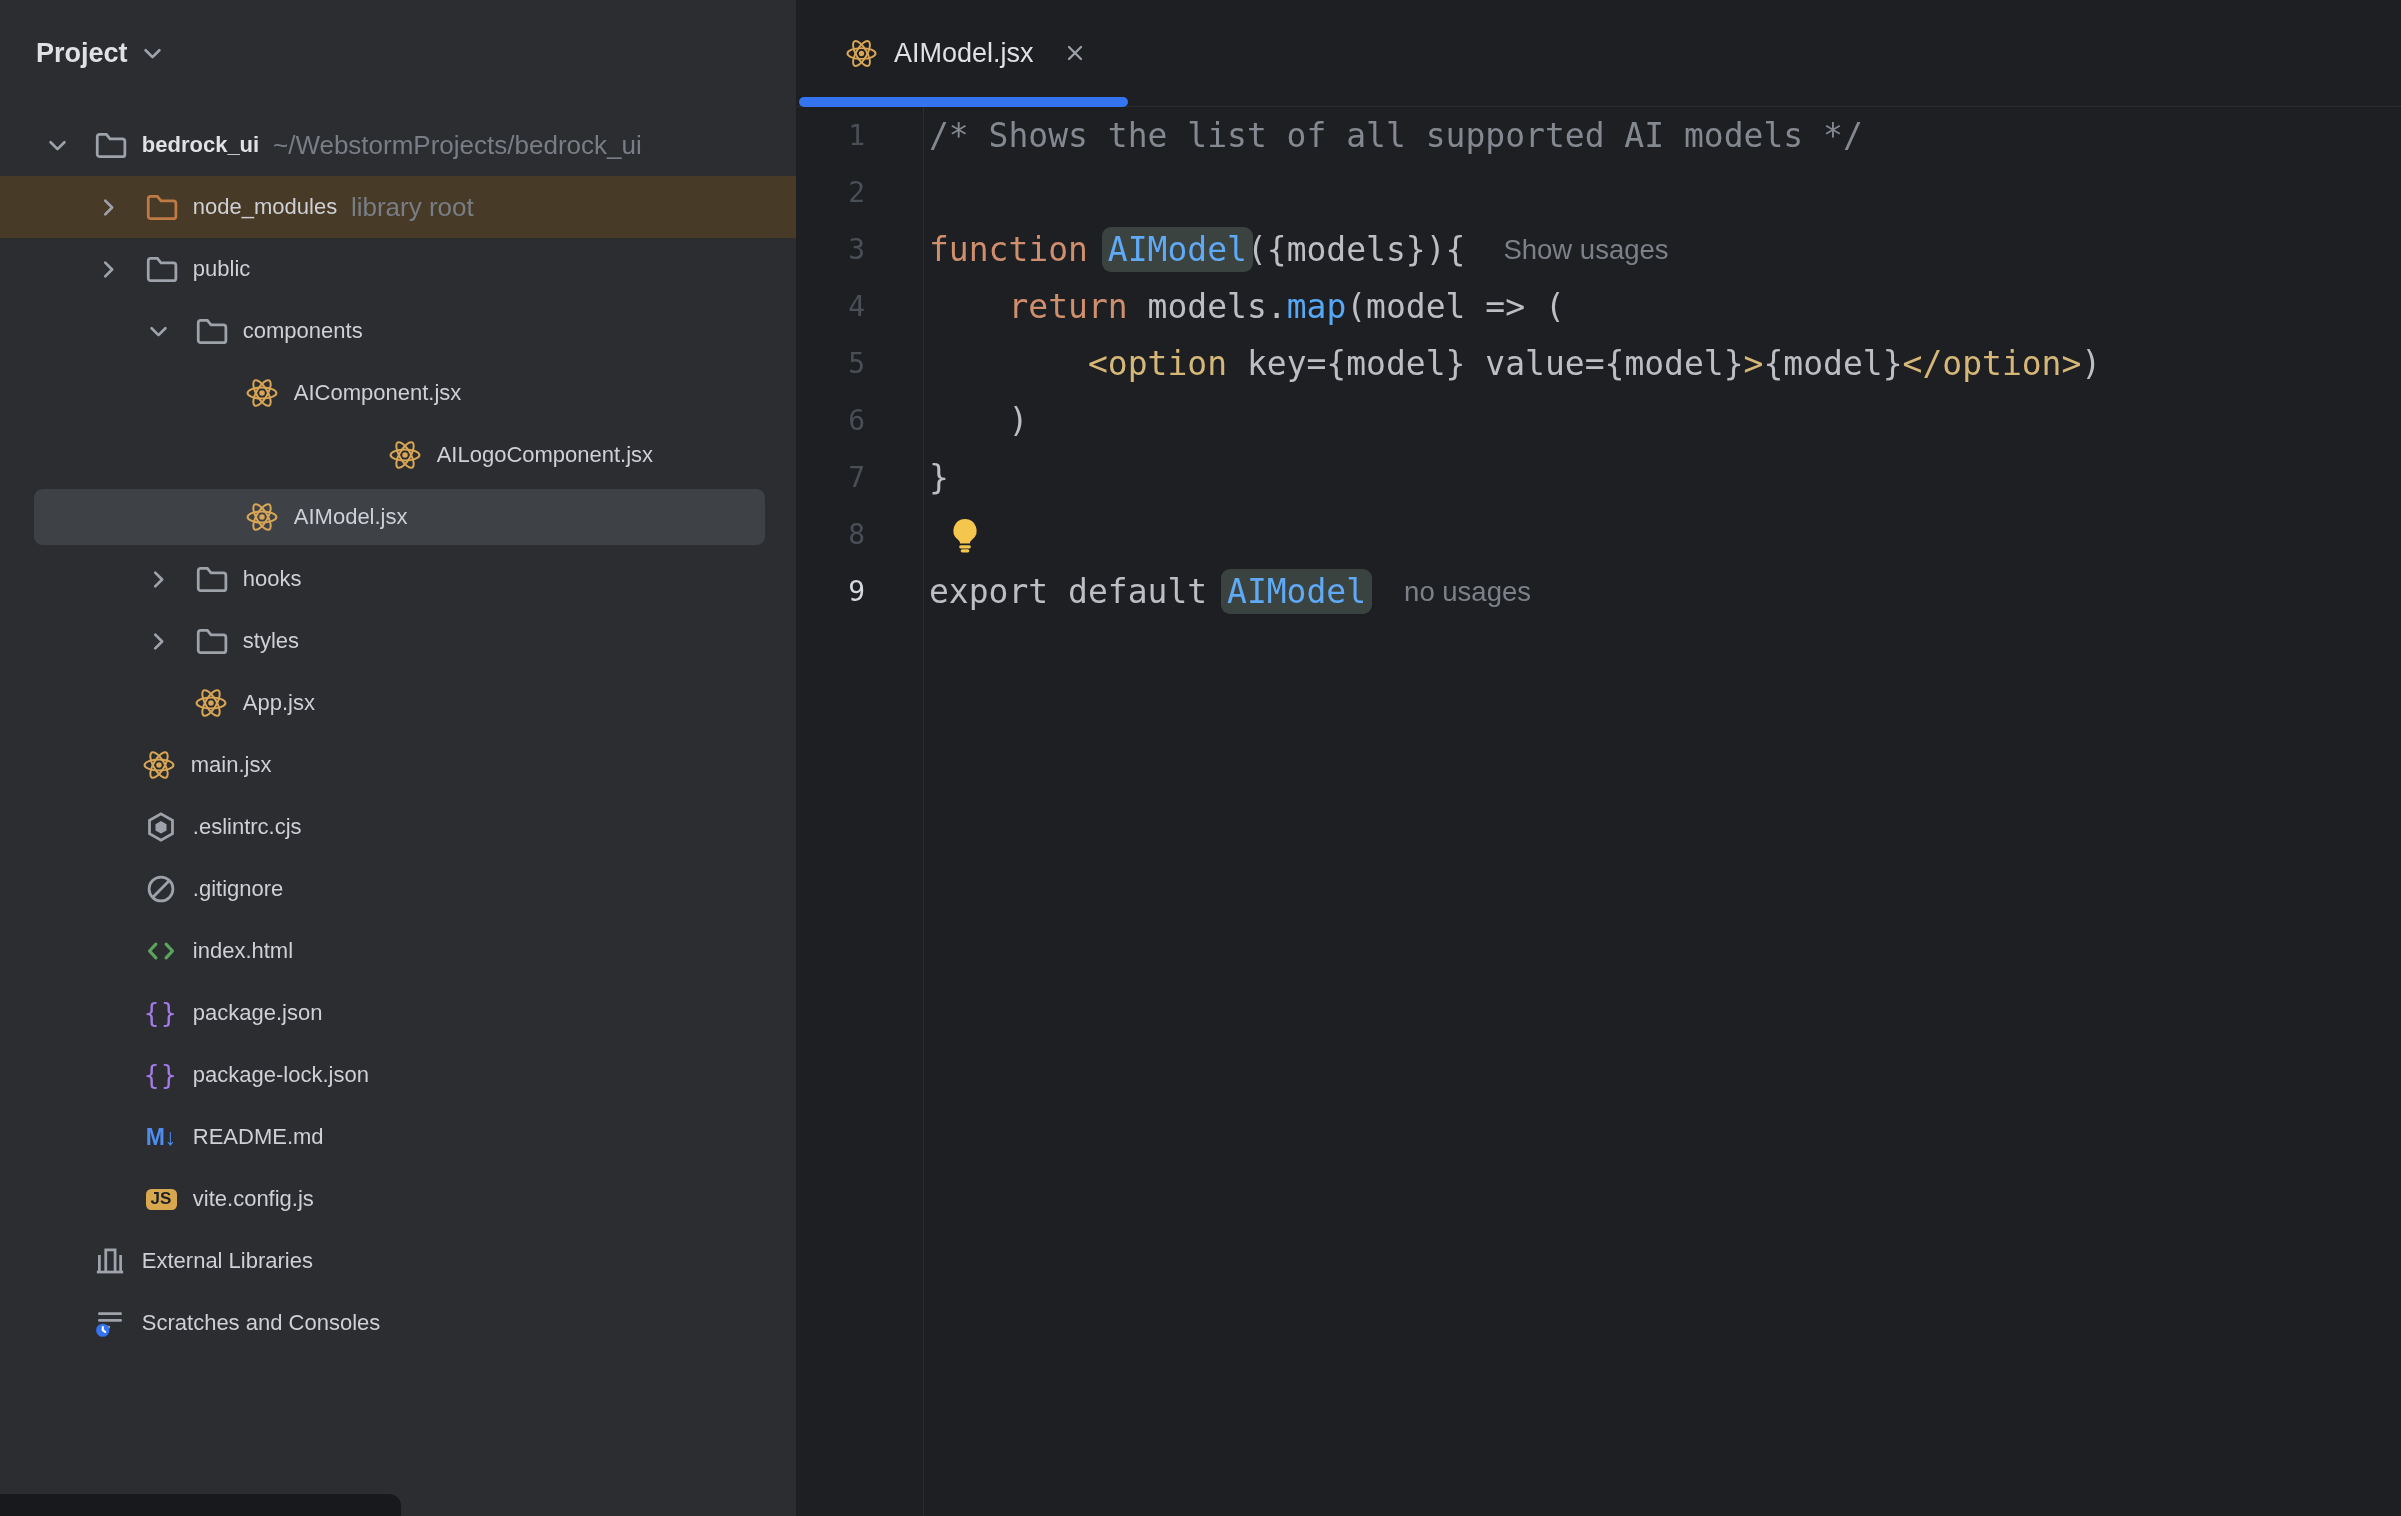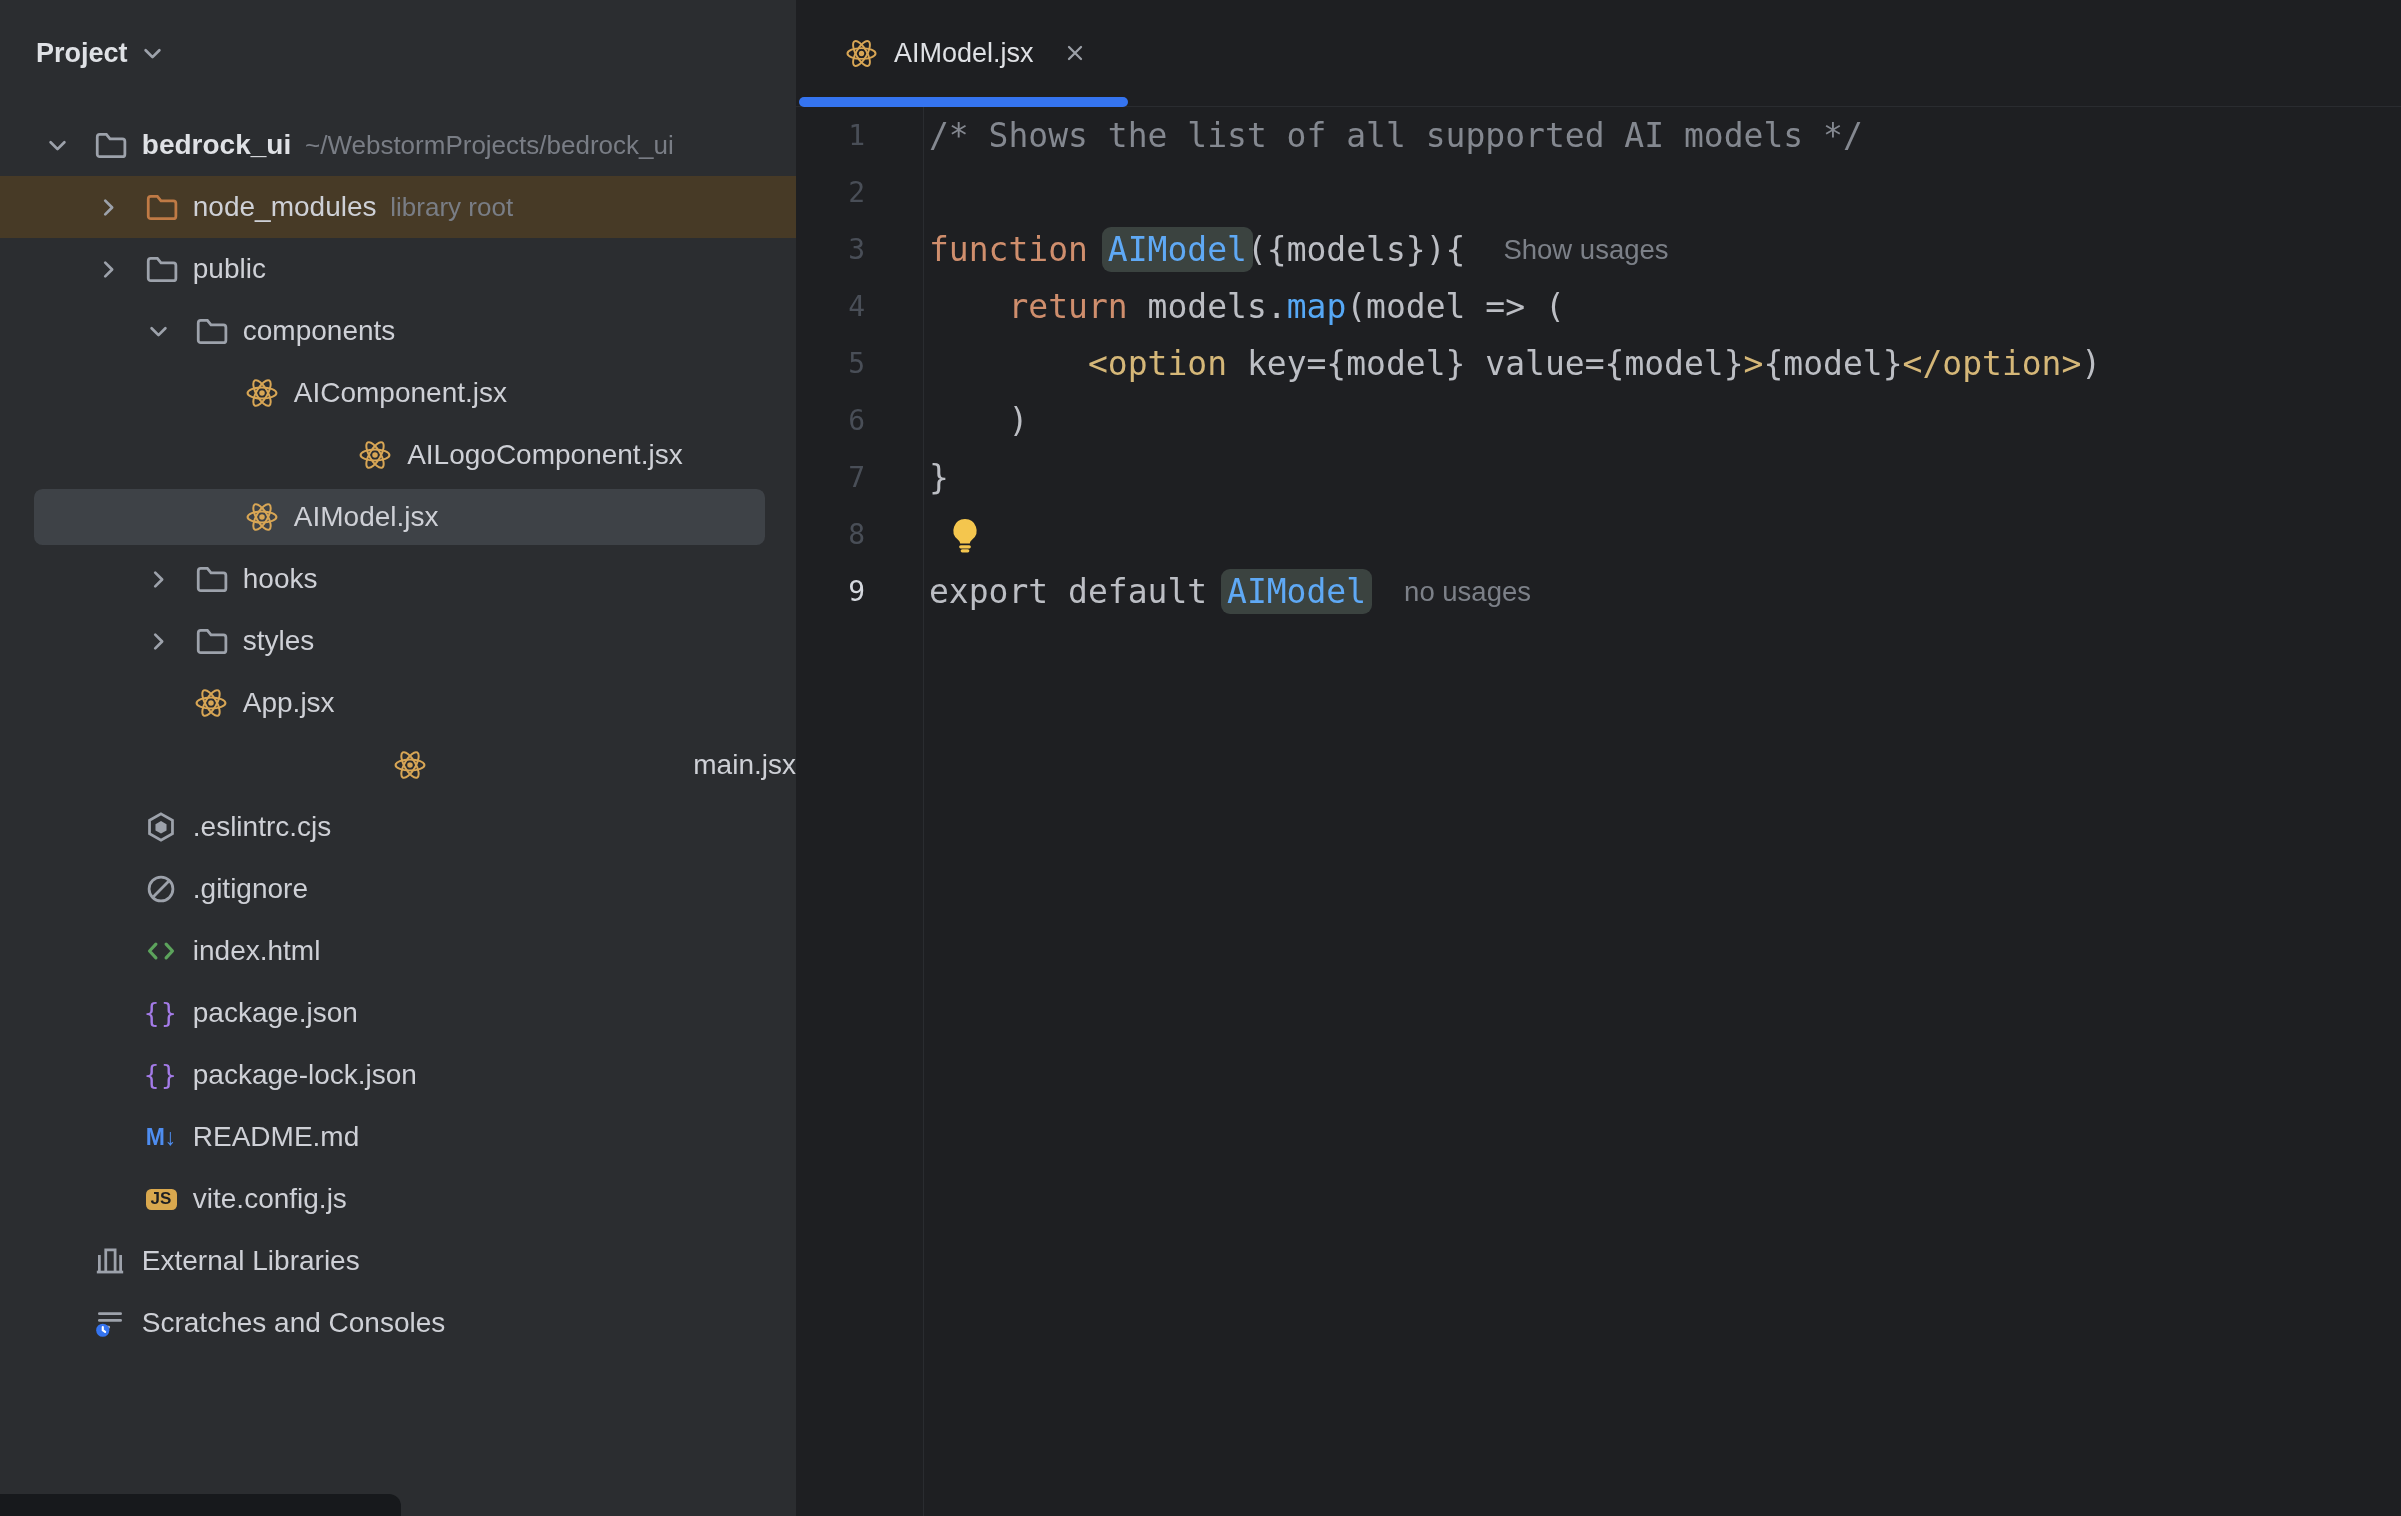--- a/index.html
+++ b/index.html
@@ -23,21 +23,21 @@
   .row { height:62px; display:flex; align-items:center; position:relative; cursor:default; }
   .row > * { position:relative; z-index:1; }
   .row.selected::before { content:""; position:absolute; left:34px; right:31px; top:2.6px; bottom:2.6px;
       border-radius:8.6px; background:#3e4247; z-index:0; }
   .row.highlighted::before { content:""; position:absolute; left:0; right:0; top:0; bottom:0;
       background:#473a26; z-index:0; }
   .chev { width:36px; height:36px; margin-right:17px; display:flex; align-items:center; justify-content:center; flex:none; }
   .chev svg { width:29px; height:29px; }
   .ficon { width:36px; height:36px; margin-right:13.8px; display:flex; align-items:center; justify-content:center; flex:none; }
   .ficon svg { width:34px; height:34px; }
-  .label { font-size:28px; color:#ced0d6; white-space:nowrap; }
+  .label { font-size:22px; color:#ced0d6; white-space:nowrap; }
   .row.bold .label { font-weight:bold; color:#dfe1e5; }
   .meta { font-size:26px; color:#797d85; margin-left:13.8px; white-space:nowrap; }
 
   .br-icon { font-family:"DejaVu Sans Mono", monospace; font-size:26px; color:#A47BE8; letter-spacing:1.7px; }
   .md-icon { font-size:23px; font-weight:bold; color:#4E8DF0; white-space:nowrap; }
   .js-icon { width:31px; height:21px; border-radius:5.2px; background:#D9A84E; color:#1e1f22;
       font-size:17px; font-weight:bold; display:flex; align-items:center; justify-content:center; }
 
   .bottom-popup { position:absolute; left:0; bottom:0; width:401px; height:23px; background:#17191c;
       border-radius:0 12px 0 0; z-index:5; }
@@ -214,21 +214,21 @@
             <g fill="none" stroke="#D8A655" stroke-width="0.95">
               <ellipse cx="8" cy="8" rx="6.8" ry="2.6"></ellipse>
               <ellipse cx="8" cy="8" rx="6.8" ry="2.6" transform="rotate(60 8 8)"></ellipse>
               <ellipse cx="8" cy="8" rx="6.8" ry="2.6" transform="rotate(120 8 8)"></ellipse>
             </g>
             <circle cx="8" cy="8" r="1.3" fill="#D8A655"></circle>
           </svg>
         </span>
         <span class="label">App.jsx</span>
       </div>
-      <div class="row" style="padding-left: 88px; justify-content: space-between;">
+      <div class="row" style="padding-left: 88px;">
         <span class="chev"></span>
         <span class="ficon">
           <svg viewBox="0 0 16 16">
             <g fill="none" stroke="#D8A655" stroke-width="0.95">
               <ellipse cx="8" cy="8" rx="6.8" ry="2.6"></ellipse>
               <ellipse cx="8" cy="8" rx="6.8" ry="2.6" transform="rotate(60 8 8)"></ellipse>
               <ellipse cx="8" cy="8" rx="6.8" ry="2.6" transform="rotate(120 8 8)"></ellipse>
             </g>
             <circle cx="8" cy="8" r="1.3" fill="#D8A655"></circle>
           </svg>

